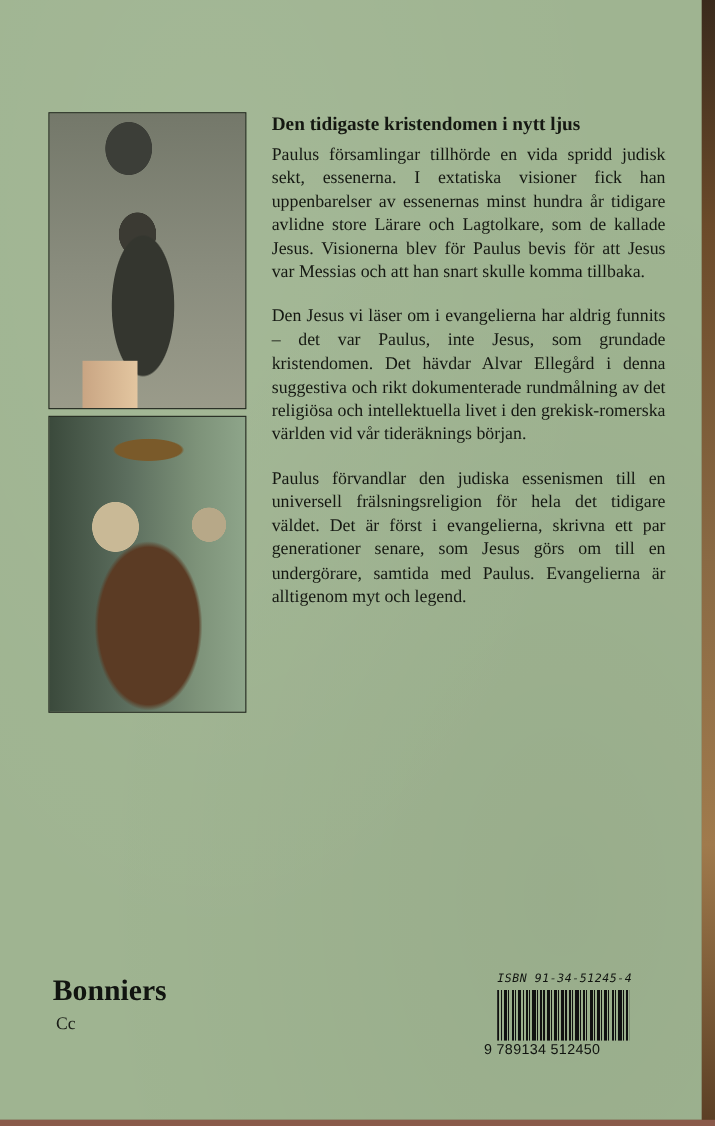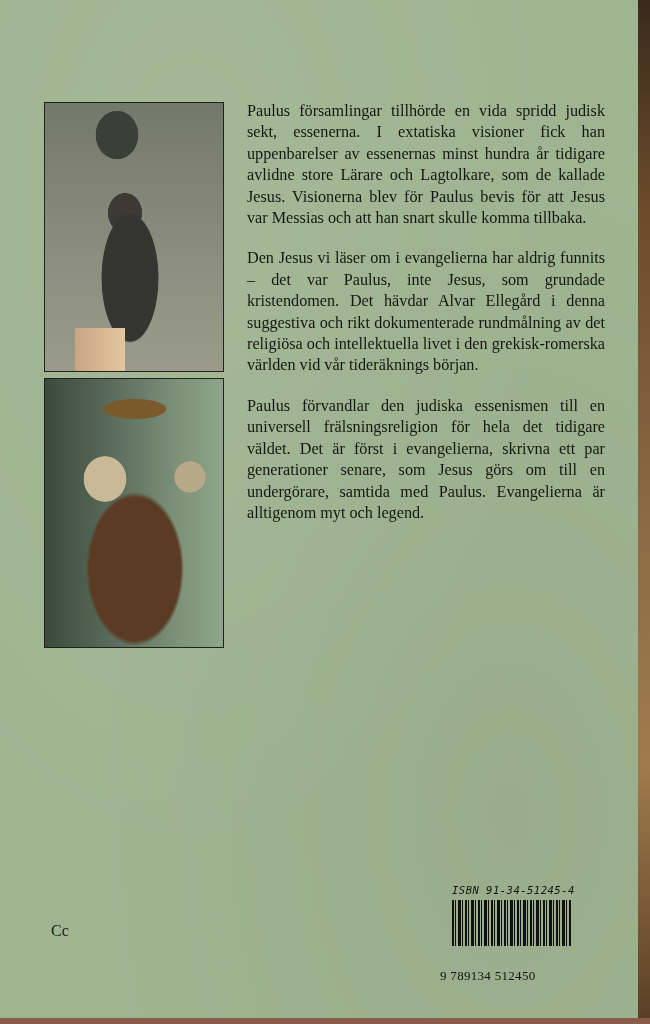--- a/index.html
+++ b/index.html
@@ -84,42 +84,44 @@
     }
     .barcode {
       position: absolute; left: 452px; top: 900px; width: 120px; height: 46px;
       background: repeating-linear-gradient(90deg,
         #111 0px, #111 2px, transparent 2px, transparent 3px,
         #111 3px, #111 4px, transparent 4px, transparent 6px,
         #111 6px, #111 9px, transparent 9px, transparent 10px,
         #111 10px, #111 11px, transparent 11px, transparent 13px);
     }
     .barcode-digits {
-      position: absolute; left: 440px; top: 968px;
-      font-family: Liberation Serif, serif;
+      position: absolute; left: 440px; top: 946px;
+      font-family: Liberation Sans, sans-serif;
       font-size: 13px; color: #111410; letter-spacing: 0.3px;
     }
   </style>
 </head>
 <body>
 
 <div class="cover">
 
   <div class="photo photo-isis">
     <div class="pedestal"></div>
   </div>
 
   <div class="photo photo-madonna"></div>
 
   <div class="text-column">
+    <h2 class="heading">Den tidigaste kristendomen i nytt ljus</h2>
     <p class="para">Paulus församlingar tillhörde en vida spridd judisk sekt, essenerna. I extatiska visioner fick han uppenbarelser av essenernas minst hundra år tidigare avlidne store Lärare och Lagtolkare, som de kallade Jesus. Visioner­na blev för Paulus bevis för att Jesus var Messias och att han snart skulle komma till­baka.</p>
     <p class="para">Den Jesus vi läser om i evangelierna har ald­rig funnits – det var Paulus, inte Jesus, som grundade kristendomen. Det hävdar Alvar Ellegård i denna suggestiva och rikt doku­menterade rundmålning av det religiösa och intellektuella livet i den grekisk-romerska världen vid vår tideräknings början.</p>
     <p class="para">Paulus förvandlar den judiska essenismen till en universell frälsningsreligion för hela det tidigare väldet. Det är först i evangelierna, skrivna ett par generationer senare, som Je­sus görs om till en undergörare, samtida med Paulus. Evangelierna är alltigenom myt och legend.</p>
   </div>
 
+  <div class="publisher">Bonniers</div>
   <div class="publisher-code">Cc</div>
 
   <div class="isbn-label">ISBN 91-34-51245-4</div>
   <div class="barcode"></div>
   <div class="barcode-digits">9 789134 512450</div>
 </div>
 
 <div class="spine-edge"></div>
 <div class="bottom-edge"></div>
 

